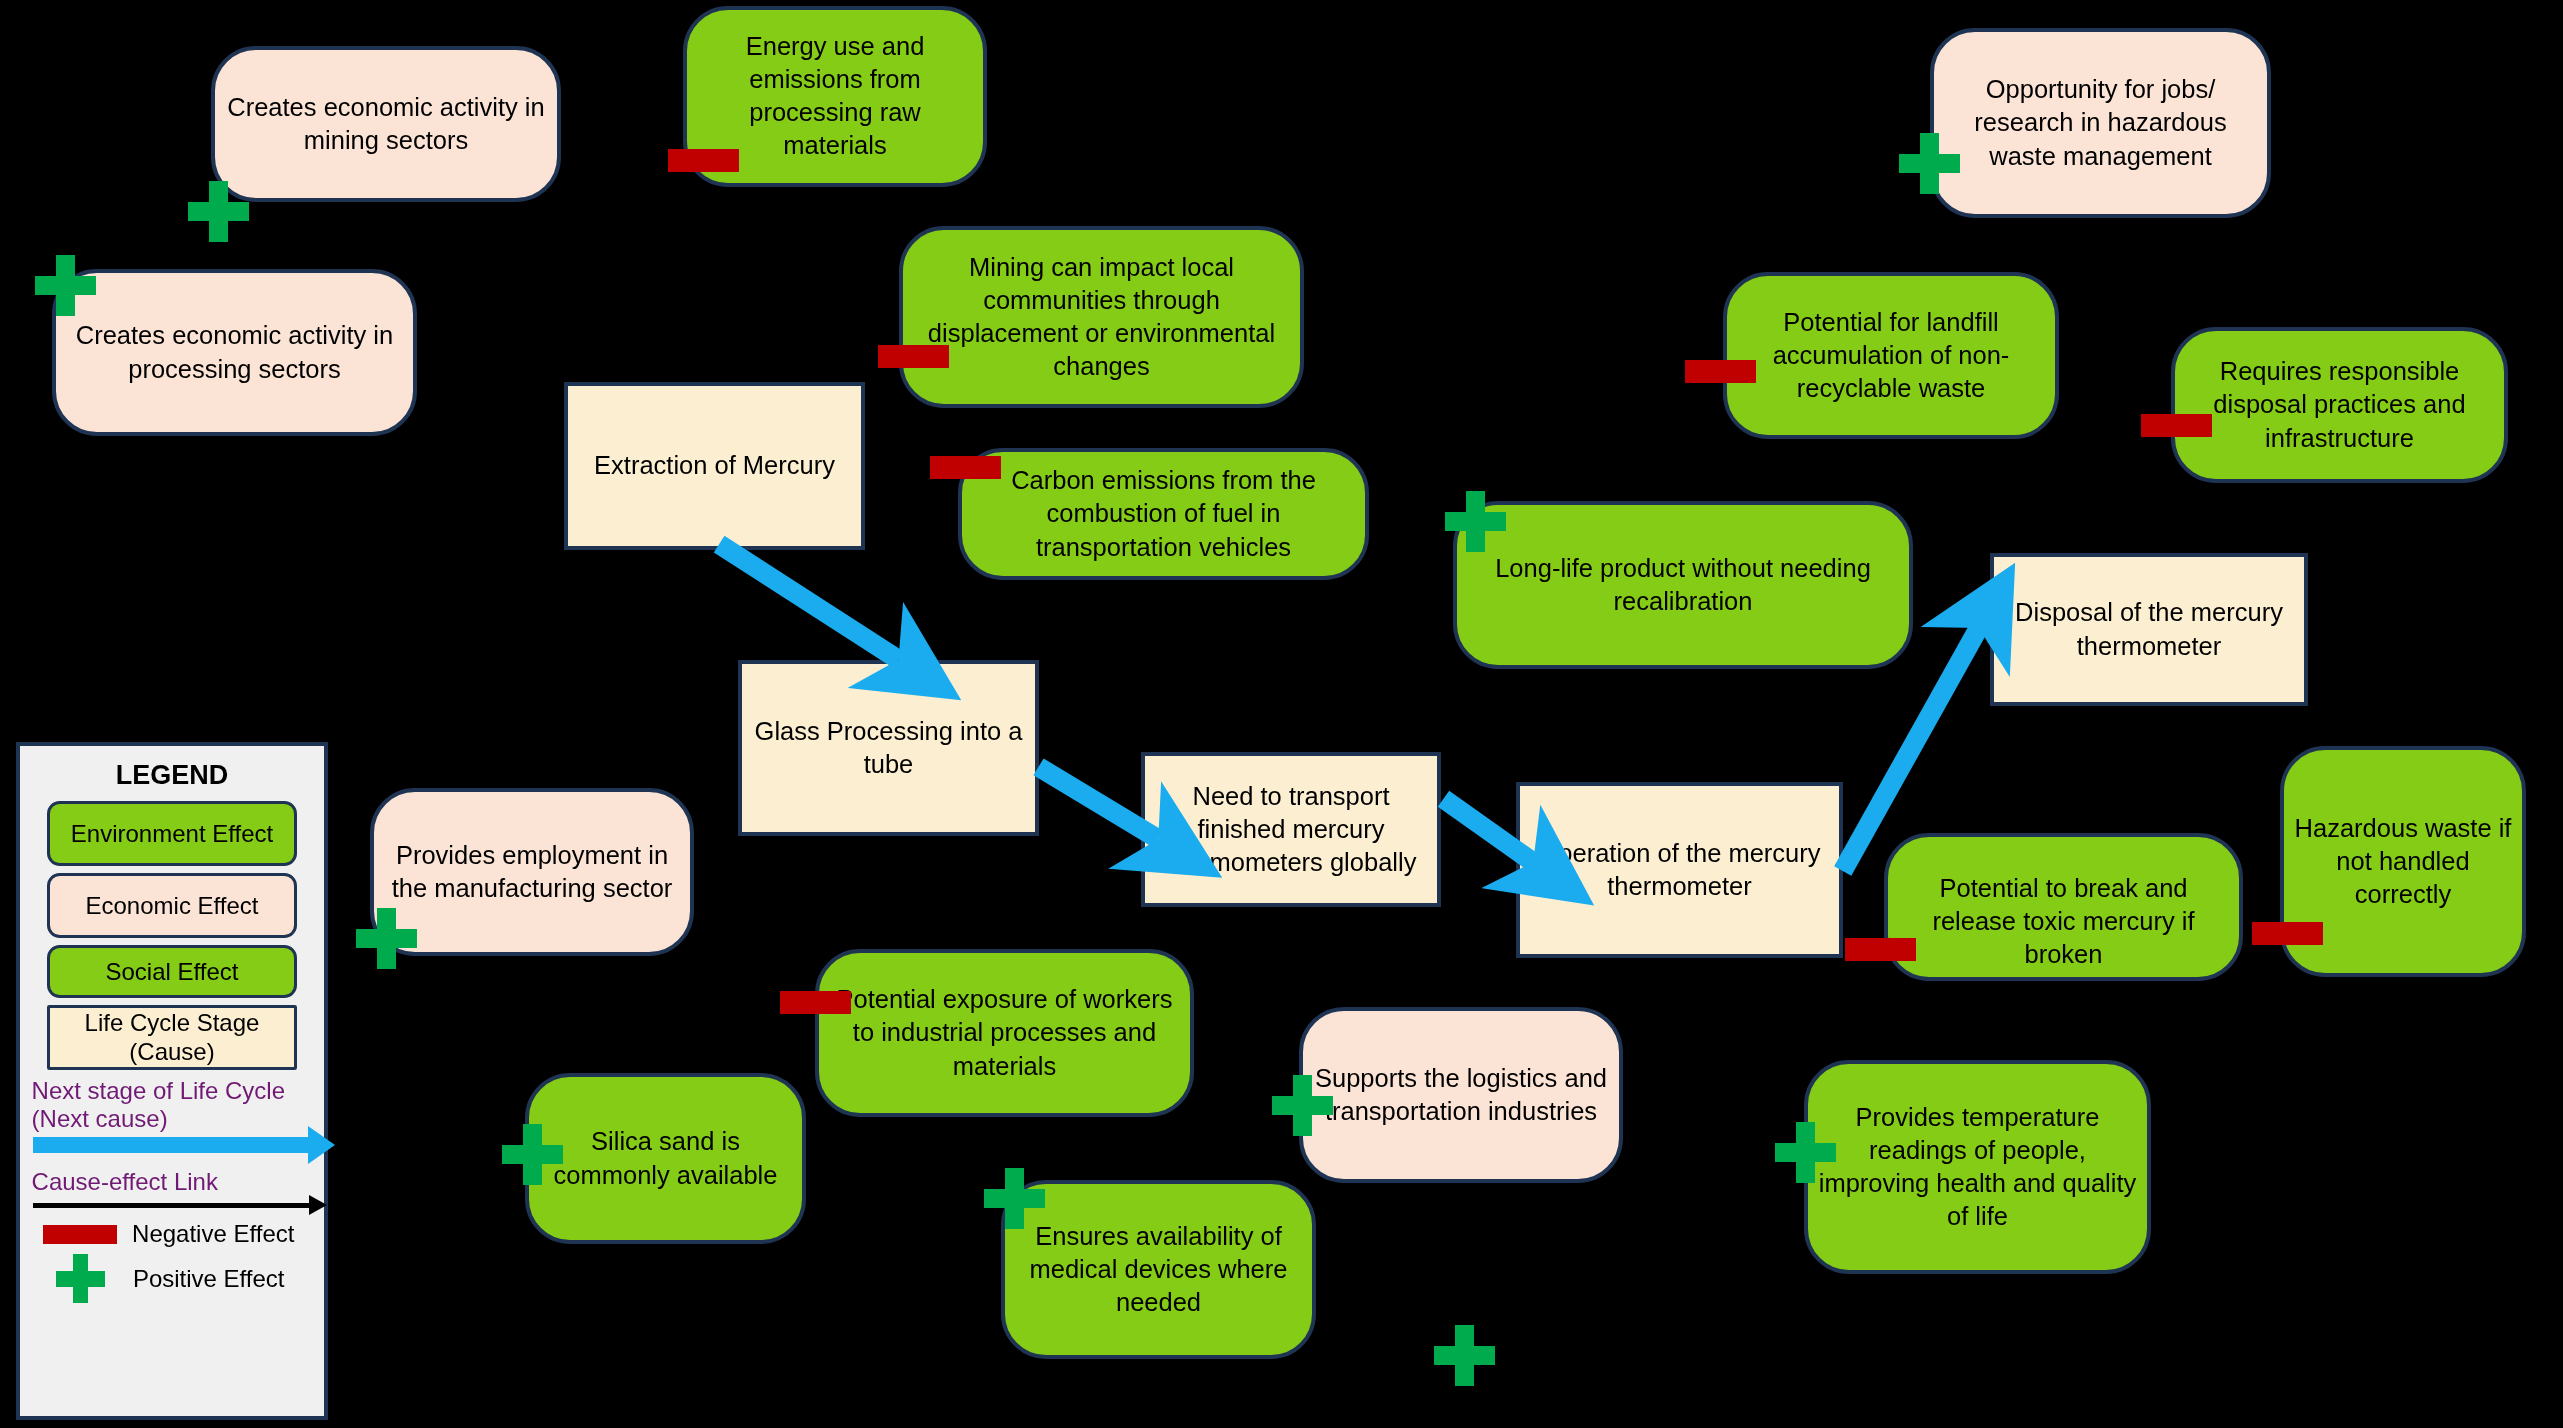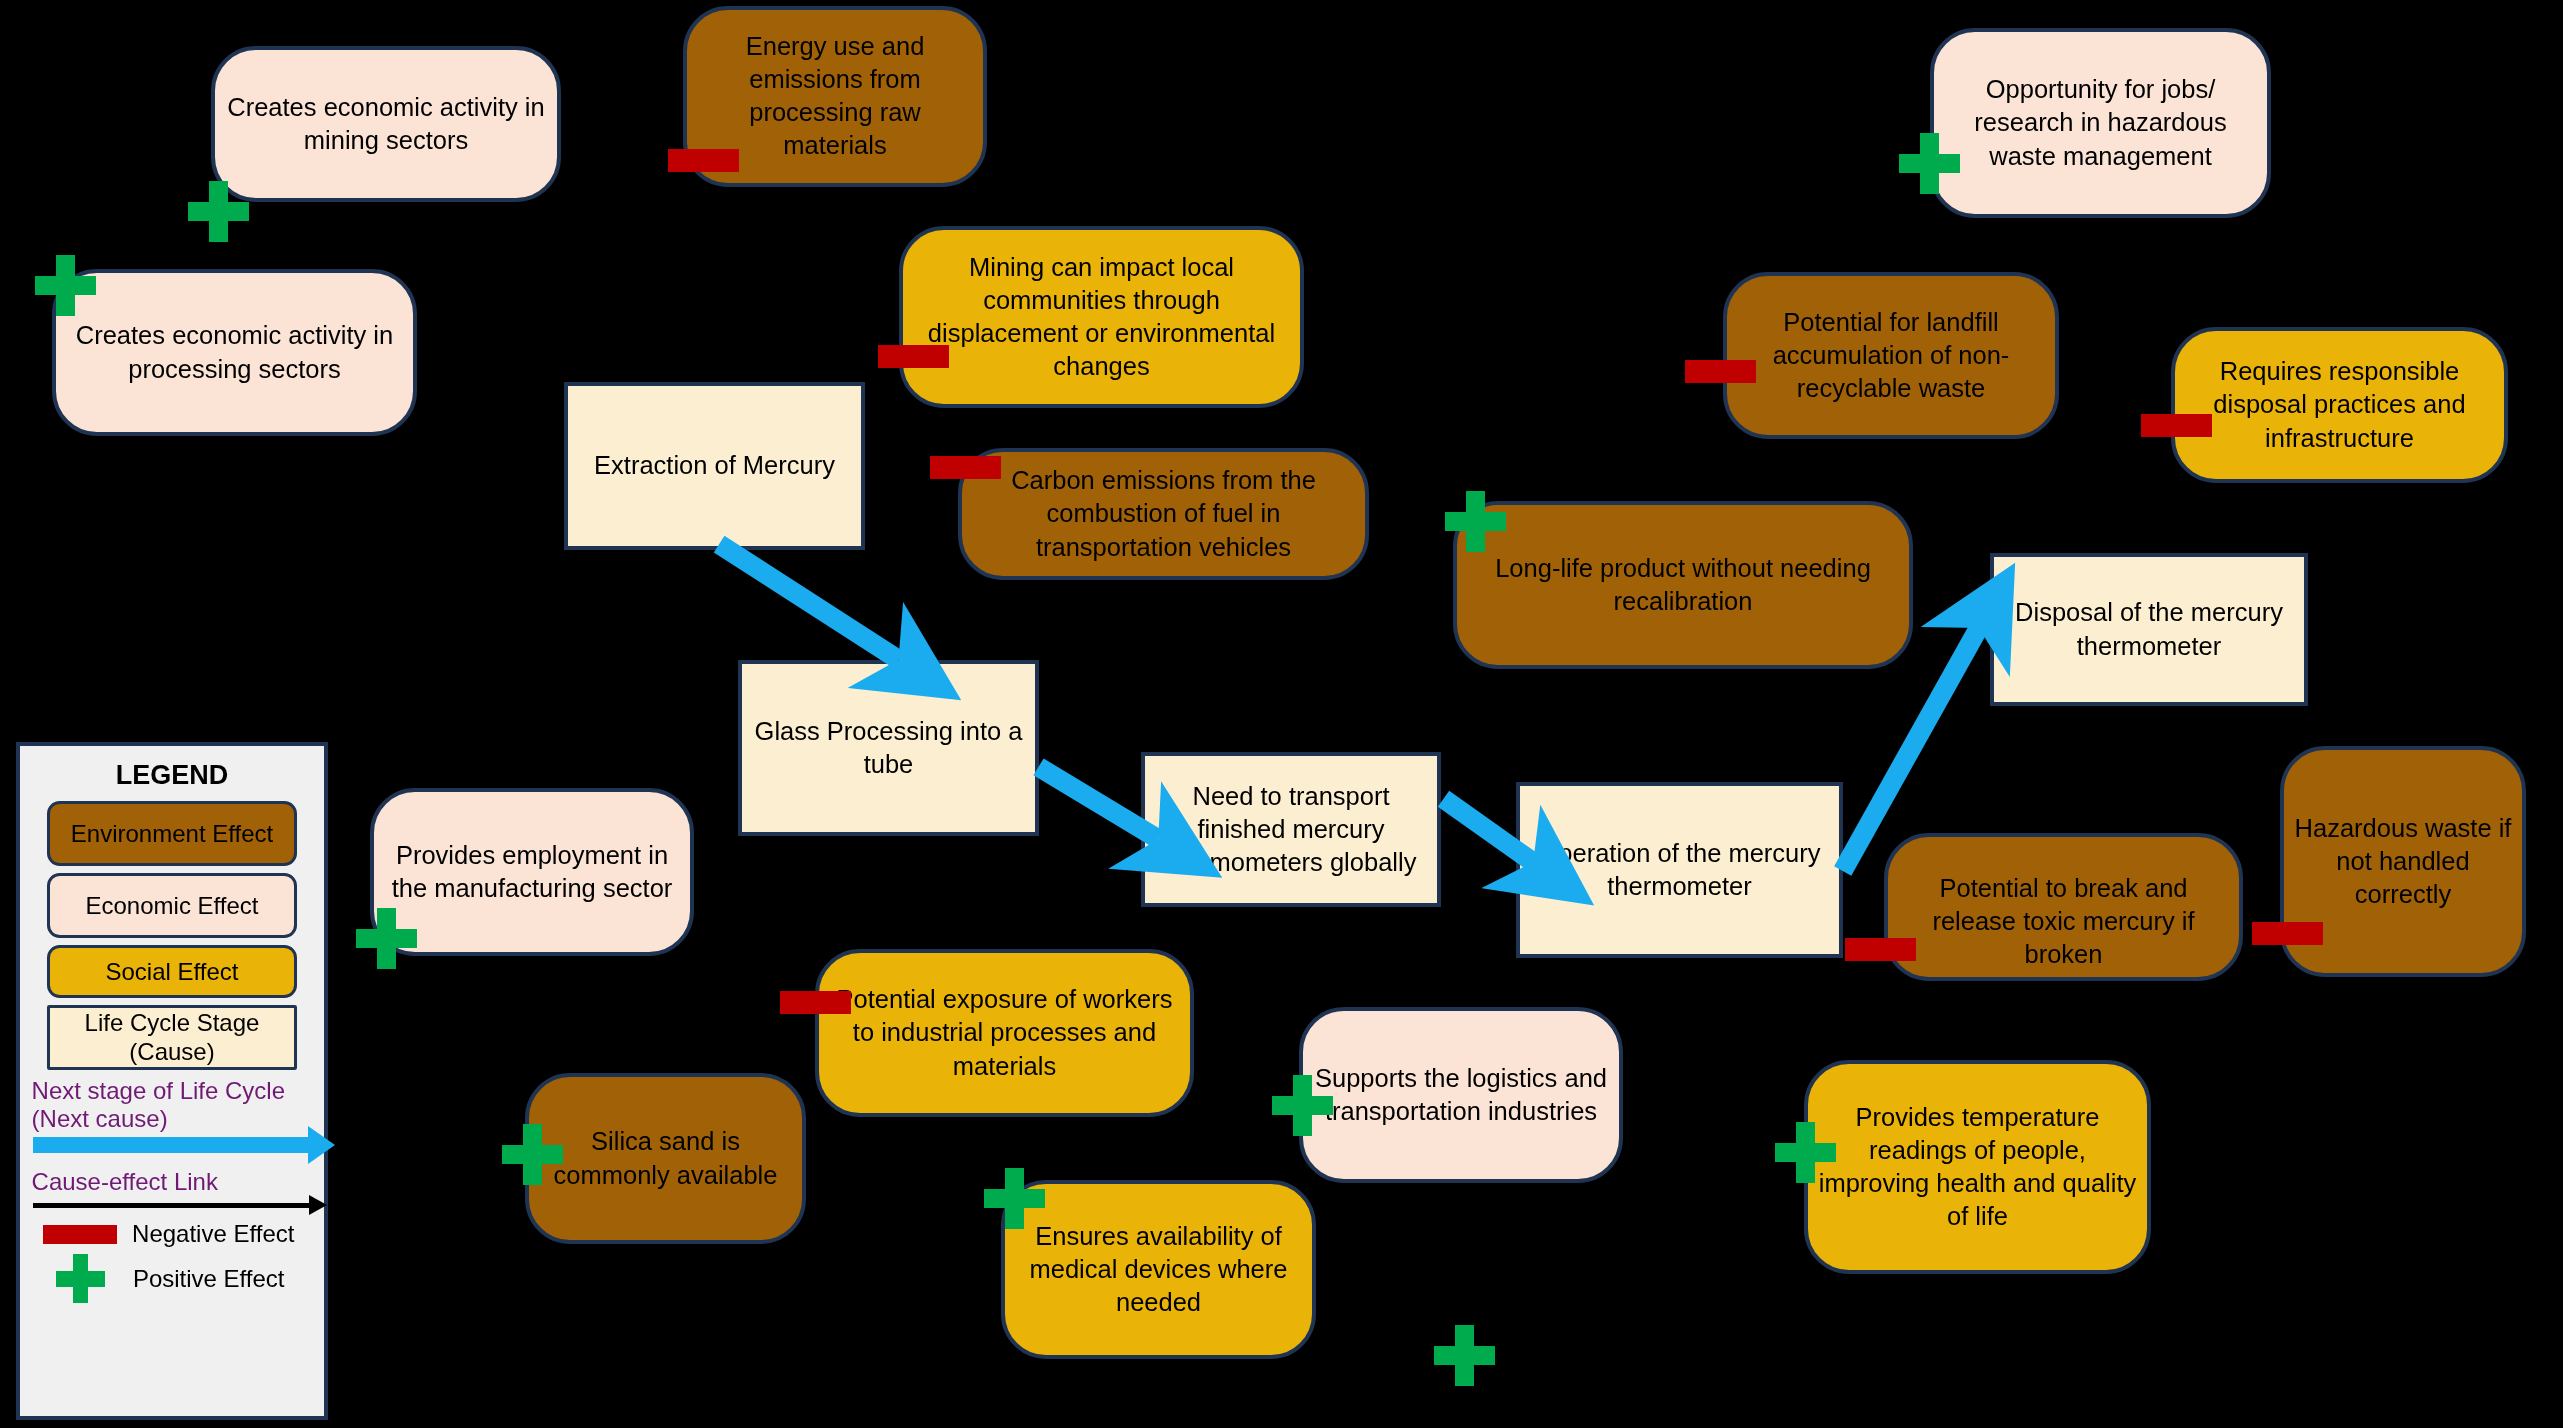--- a/index.html
+++ b/index.html
@@ -7,23 +7,23 @@
     position:relative;width:2563px;height:1429px;background:#000;
     font-family:"Liberation Sans", sans-serif;overflow:hidden;
   }
   .node{
     position:absolute;box-sizing:border-box;
     border:4px solid #1f3353;
     display:flex;align-items:center;justify-content:center;
     text-align:center;color:#000;line-height:1.30;
     padding:5.8px 10.4px;
   }
-  .env{background:#a16207;border-radius:45px;}
+  .env{background:#84cc16;border-radius:45px;}
   .eco{background:#fbe4d5;border-radius:45px;}
-  .soc{background:#eab308;border-radius:45px;}
+  .soc{background:#84cc16;border-radius:45px;}
   .stage{background:#fcefd1;border-radius:0;}
   .node span{display:block;width:100%;}
 
   
   .plus{position:absolute;z-index:40;}
   .plus:before,.plus:after{content:"";position:absolute;background:#00ab4e;}
   .plus:before{left:0;top:34%;width:100%;height:32%;}
   .plus:after{top:0;left:34%;height:100%;width:32%;}
   .minus{position:absolute;z-index:40;background:#c00000;}
 

